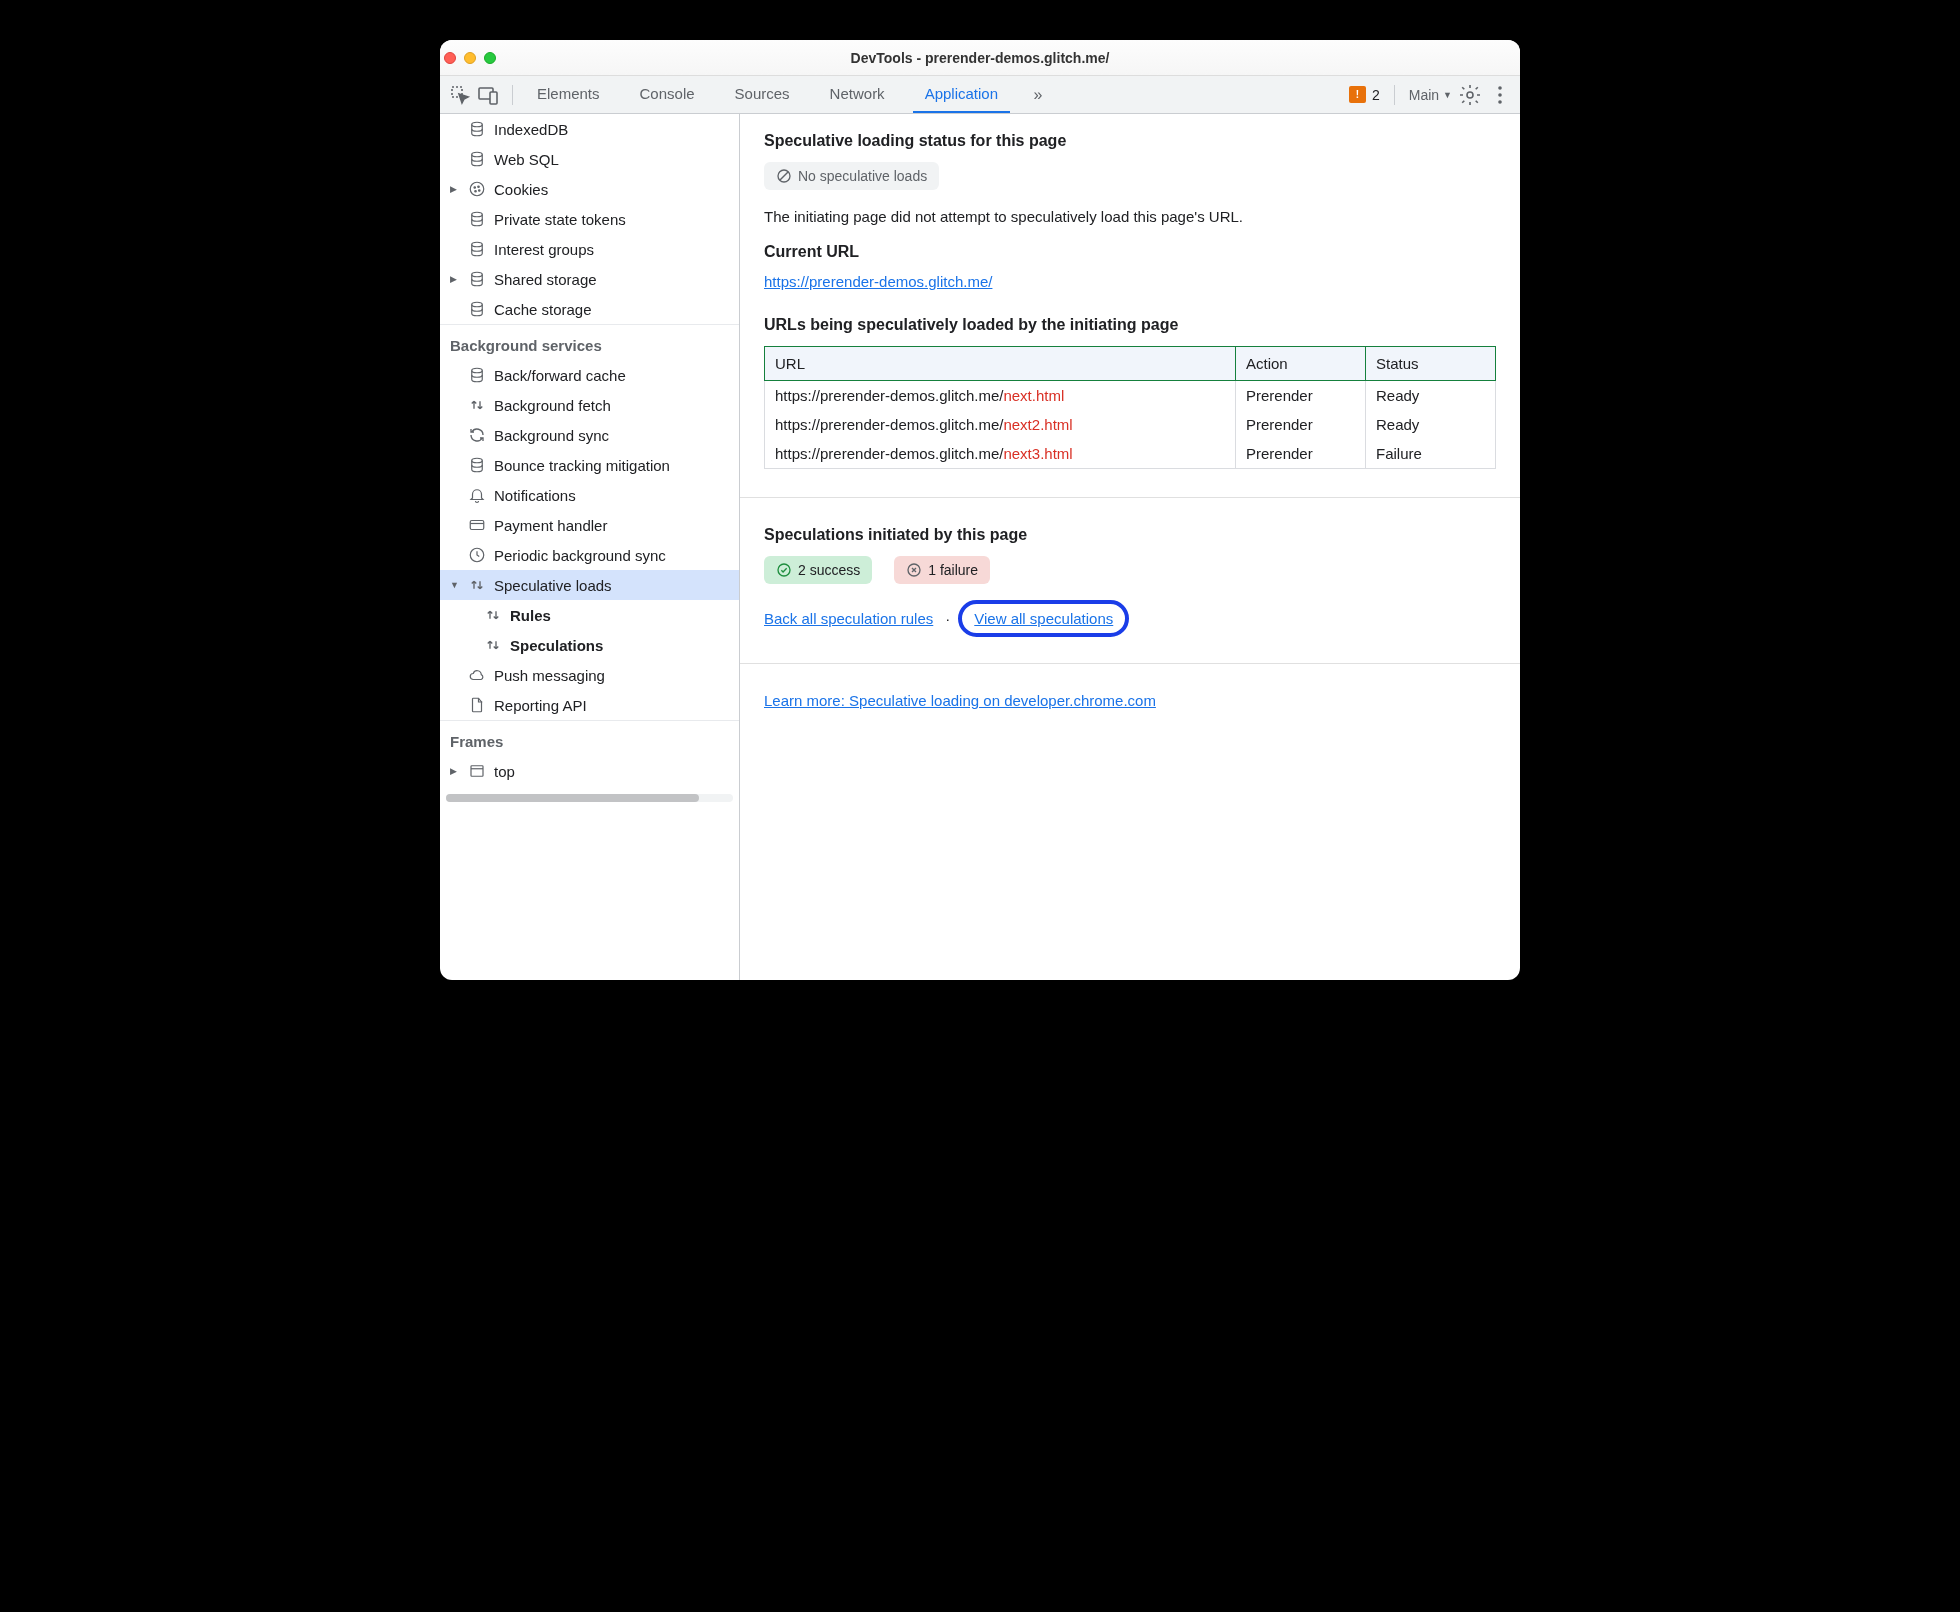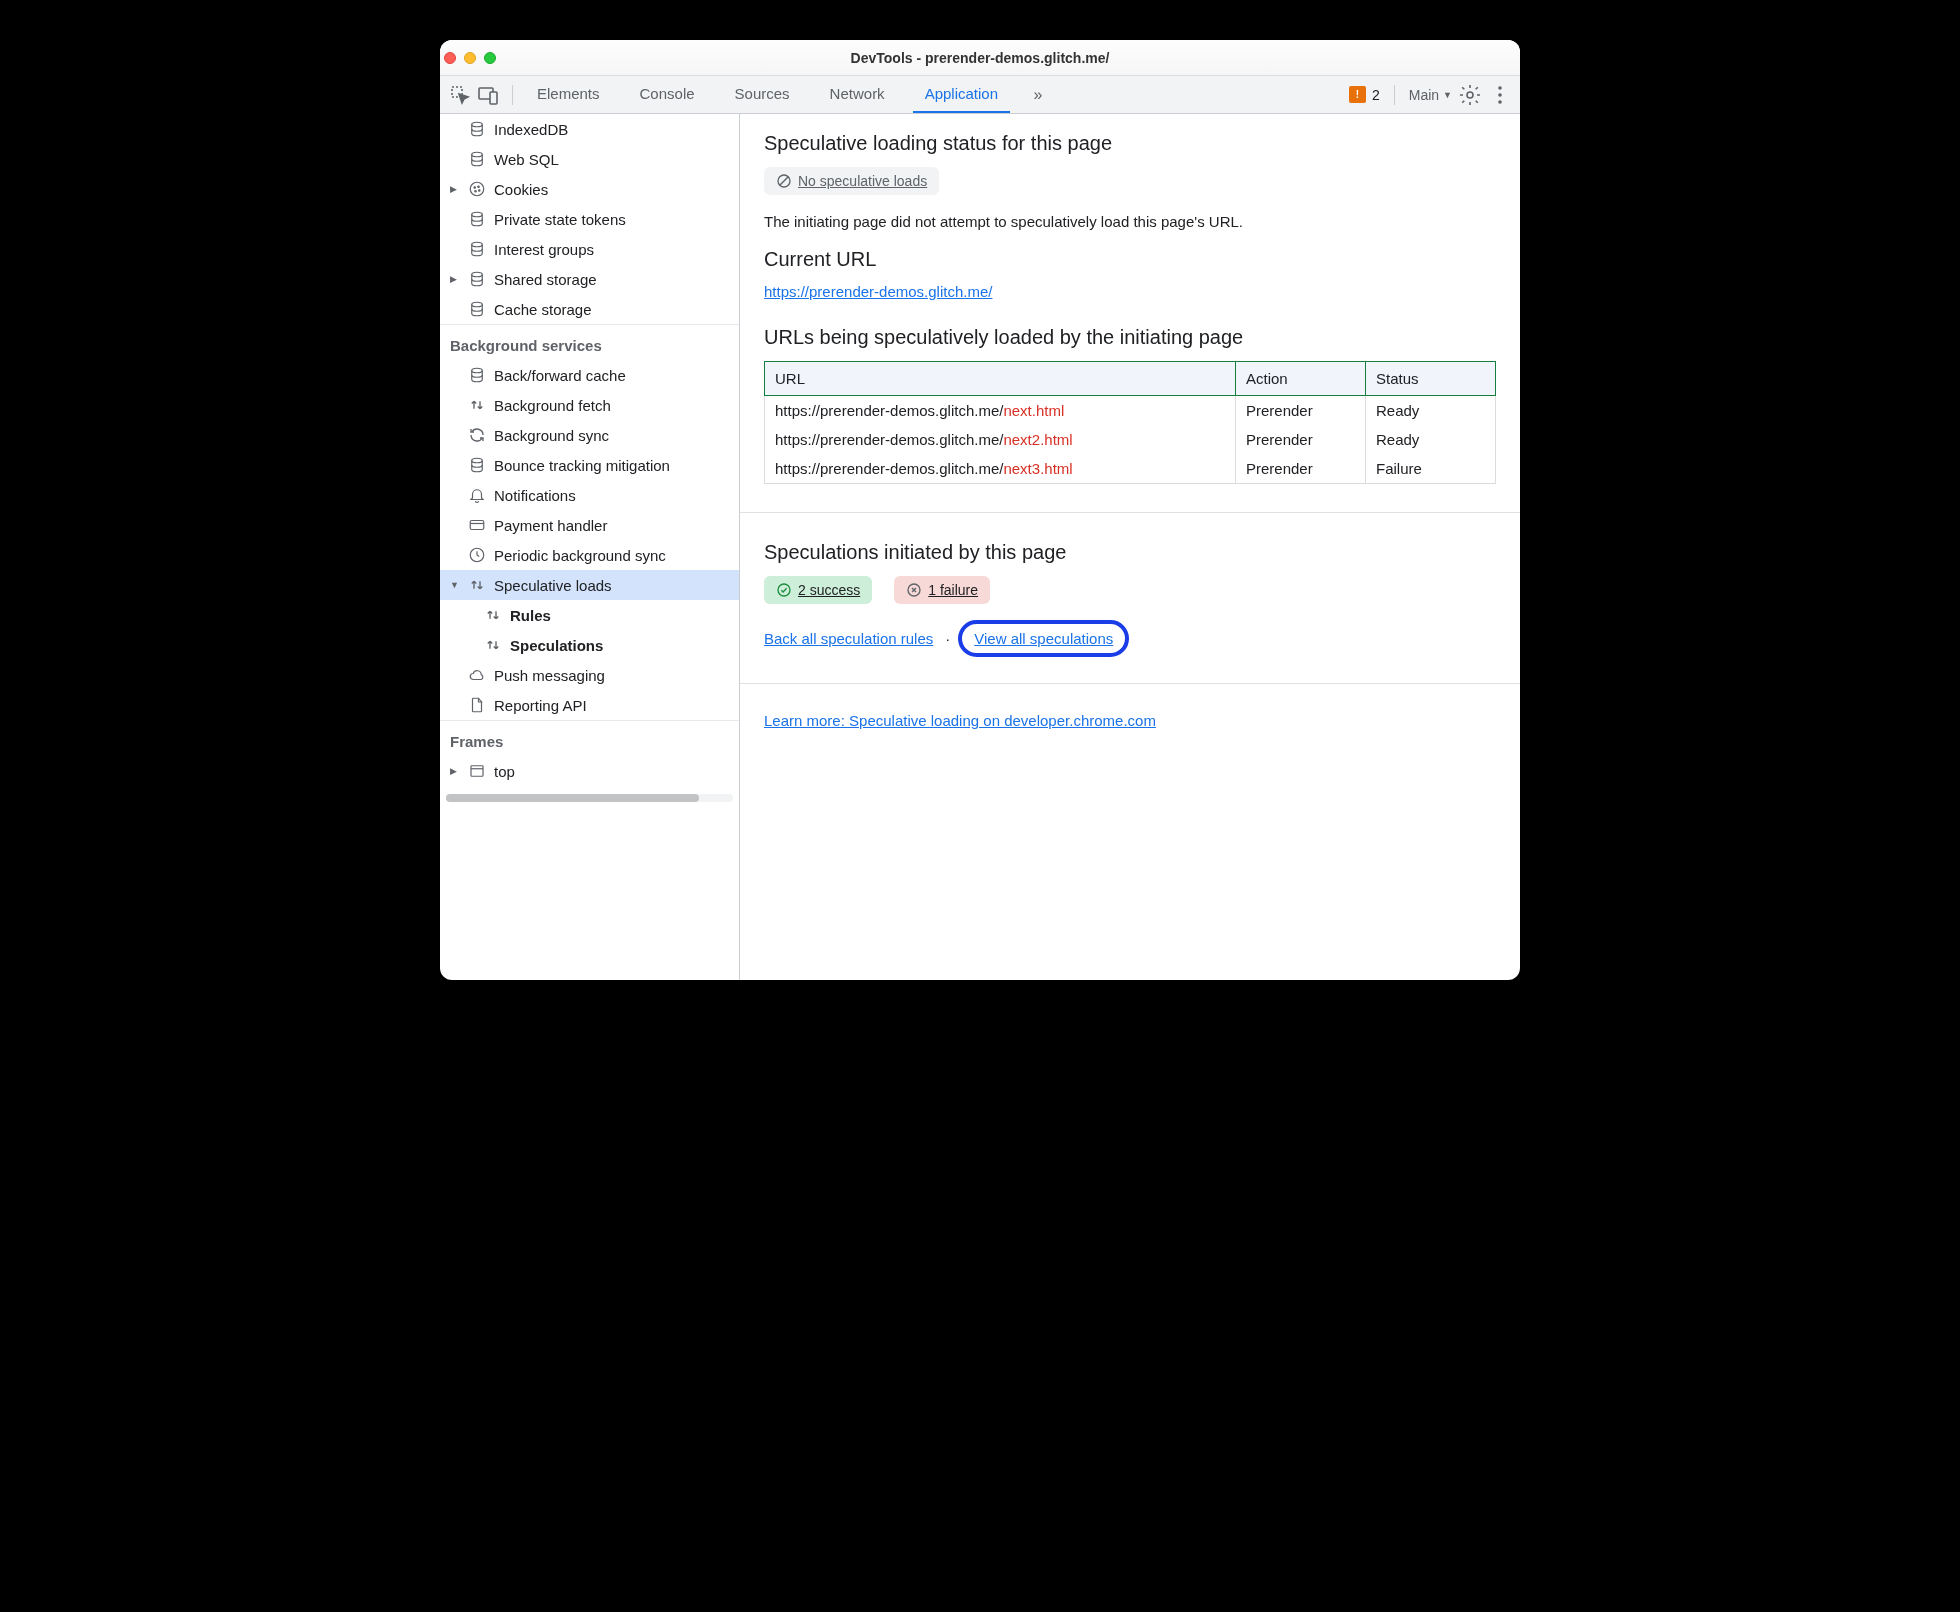--- a/index.html
+++ b/index.html
@@ -22,22 +22,22 @@
 .warn-badge { background: #e8710a; color: #fff; width: 17px; height: 17px; border-radius: 2px; display: flex; align-items: center; justify-content: center; font-size: 10px; font-weight: bold; }
 .main { display: flex; height: 866px; }
 .sidebar { width: 300px; border-right: 1px solid #cacdd1; overflow-y: auto; overflow-x: hidden; scrollbar-width: thin; }
 .tree-item { display: flex; align-items: center; height: 30px; padding-left: 28px; gap: 8px; font-size: 15px; color: #202124; cursor: pointer; white-space: nowrap; }
 .tree-item.child { padding-left: 44px; font-weight: bold; }
 .tree-item.selected { background: #d4e3fc; }
 .tree-item .arrow { position: absolute; margin-left: -18px; font-size: 9px; color: #5f6368; }
 .section-header { padding: 12px 10px 6px; font-size: 15px; font-weight: 600; color: #5f6368; border-top: 1px solid #e8eaed; }
 .ic { width: 18px; height: 18px; display: flex; align-items: center; justify-content: center; color: #5f6368; flex-shrink: 0; }
 .content { flex: 1; padding: 18px 24px; overflow-y: auto; font-size: 15px; position: relative; }
-.content h3 { font-size: 20px; font-weight: 400; margin-bottom: 12px; }
-.pill { display: inline-flex; align-items: center; gap: 6px; padding: 6px 12px; border-radius: 6px; font-size: 14px; text-decoration: underline; }
+.content h3 { font-size: 16px; font-weight: 700; margin-bottom: 12px; }
+.pill { display: inline-flex; align-items: center; gap: 6px; padding: 6px 12px; border-radius: 6px; font-size: 14px; }
 .pill.gray { background: #f1f3f4; color: #5f6368; }
 .pill.green { background: #cdeed8; color: #202124; }
 .pill.red { background: #f7d9d7; color: #202124; }
 .para { margin: 18px 0; }
 a.link { color: #1a73e8; text-decoration: underline; }
 table { width: 100%; border-collapse: collapse; margin-top: 10px; font-size: 15px; }
 th { text-align: left; font-weight: 400; padding: 8px 10px; background: #f1f5fb; border: 1px solid #15803d; }
 td { padding: 6px 10px; border-left: 1px solid #dadce0; border-right: 1px solid #dadce0; }
 tr:last-child td { border-bottom: 1px solid #dadce0; }
 .url-red { color: #d93025; }

